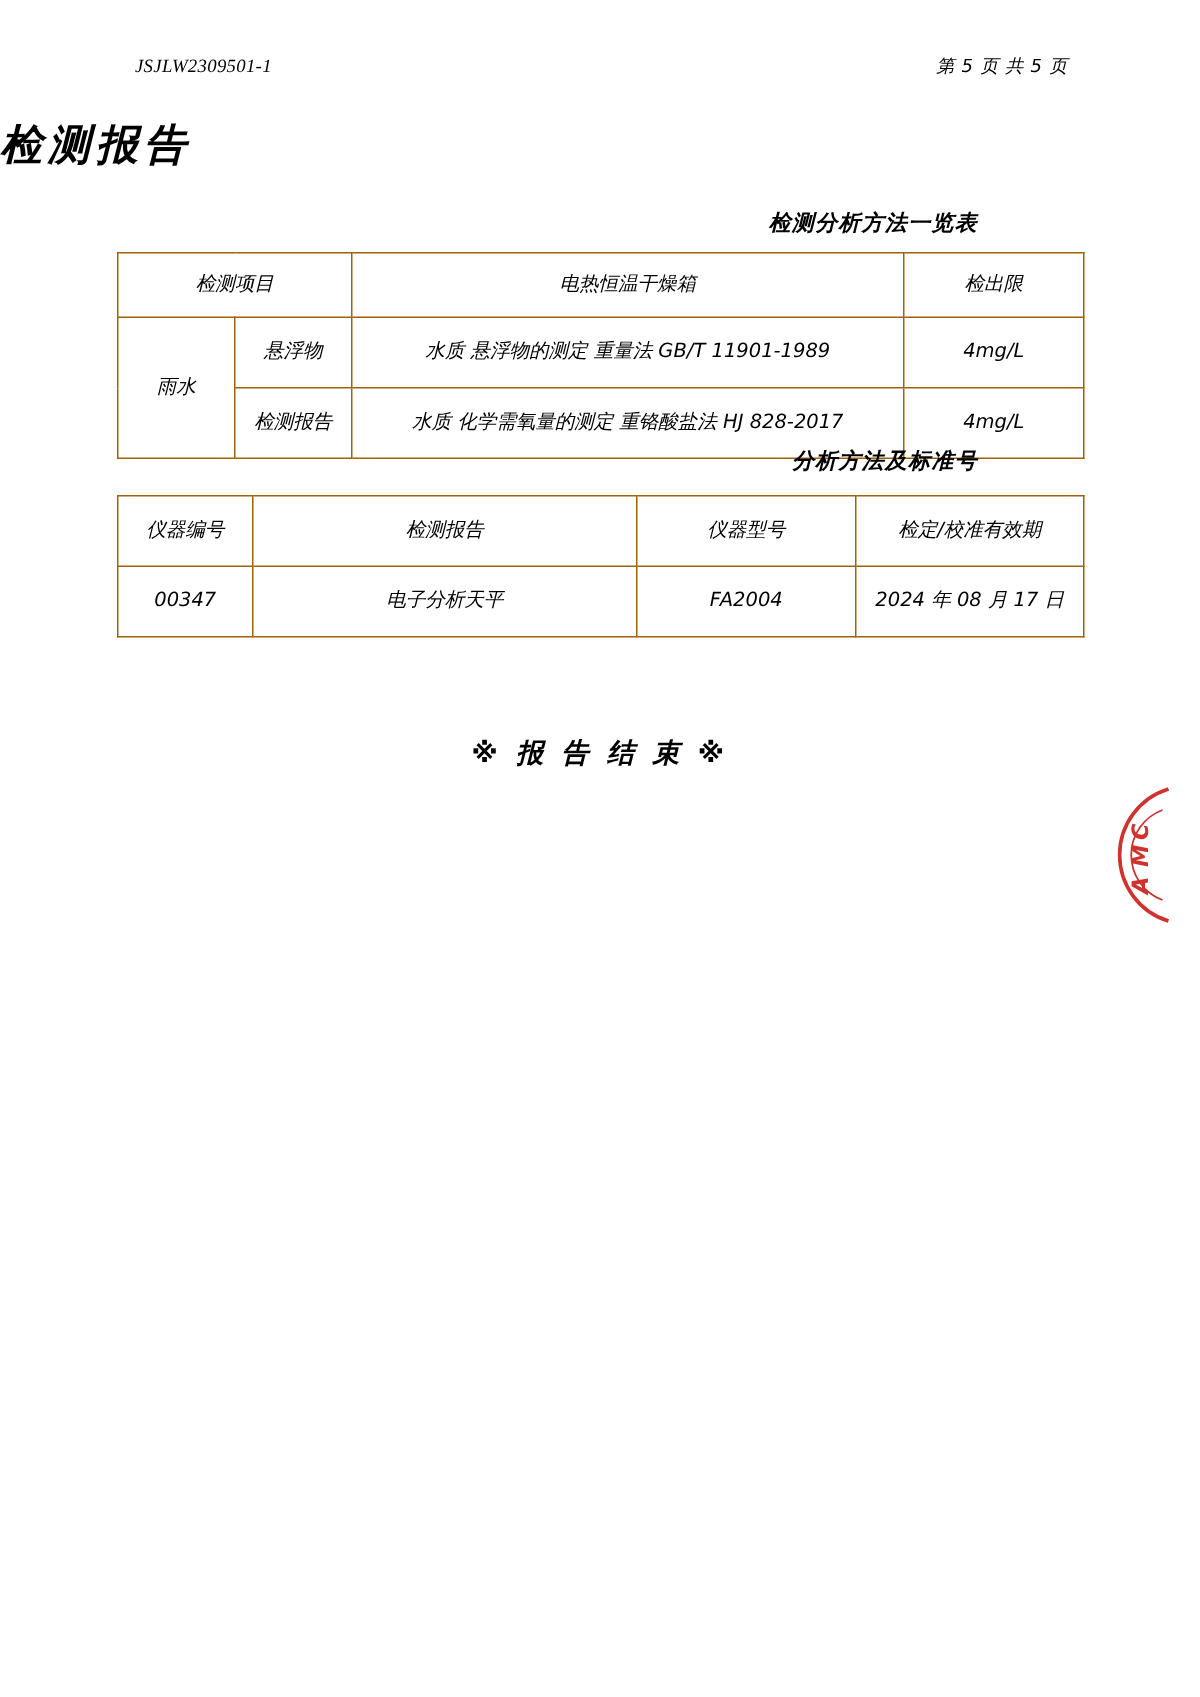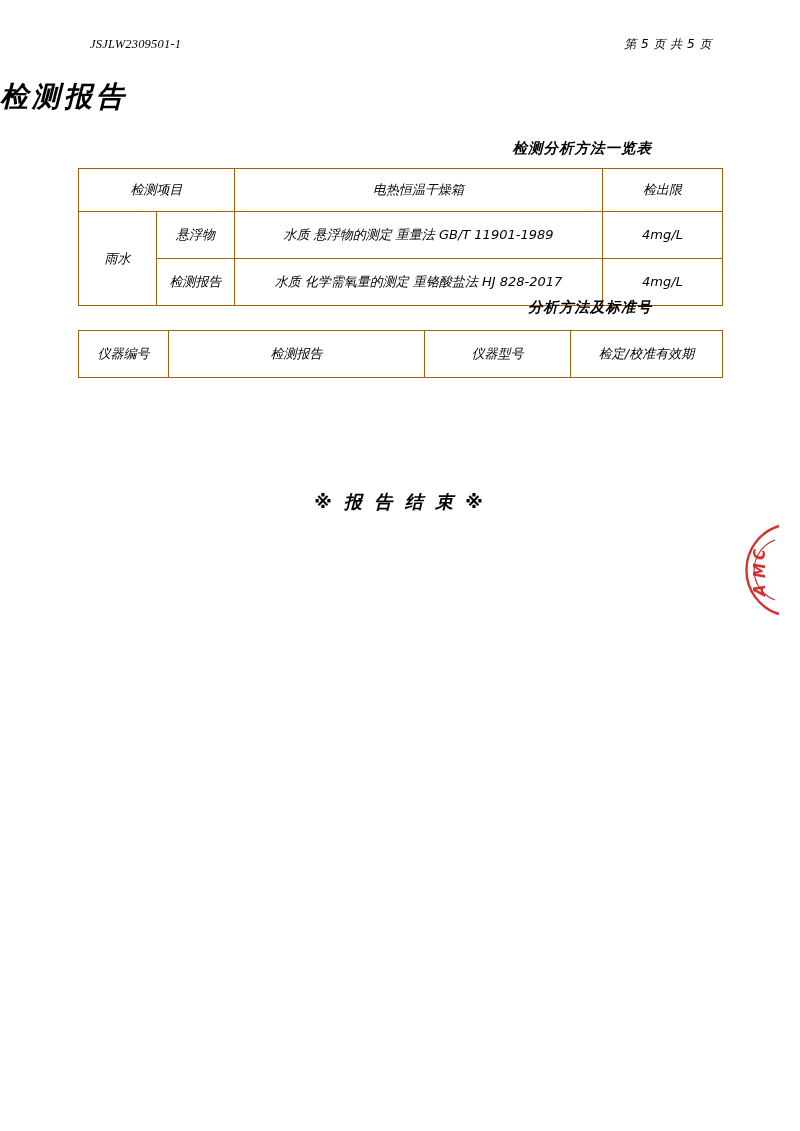--- a/index.html
+++ b/index.html
@@ -178,20 +178,26 @@
       <col style="width:256px">
       <col style="width:146px">
       <col style="width:152px">
     </colgroup>
     <tbody>
       <tr>
         <td>仪器编号</td>
         <td>检测报告</td>
         <td>仪器型号</td>
         <td>检定/校准有效期</td>
+      </tr>
+      <tr>
+        <td>00347</td>
+        <td>电子分析天平</td>
+        <td>FA2004</td>
+        <td>2024 年 08 月 17 日</td>
       </tr>
     </tbody>
   </table>
 
   <div class="end-mark">※ 报 告 结 束 ※</div>
 
   <div class="stamp">
     <svg width="46" height="100" viewBox="0 0 46 100" xmlns="http://www.w3.org/2000/svg">
       <path d="M44 6 A 46 46 0 0 0 44 94" fill="none" stroke="#d2322d" stroke-width="2.4"></path>
       <path d="M40 20 A 32 32 0 0 0 40 80" fill="none" stroke="#d2322d" stroke-width="1.2"></path>

